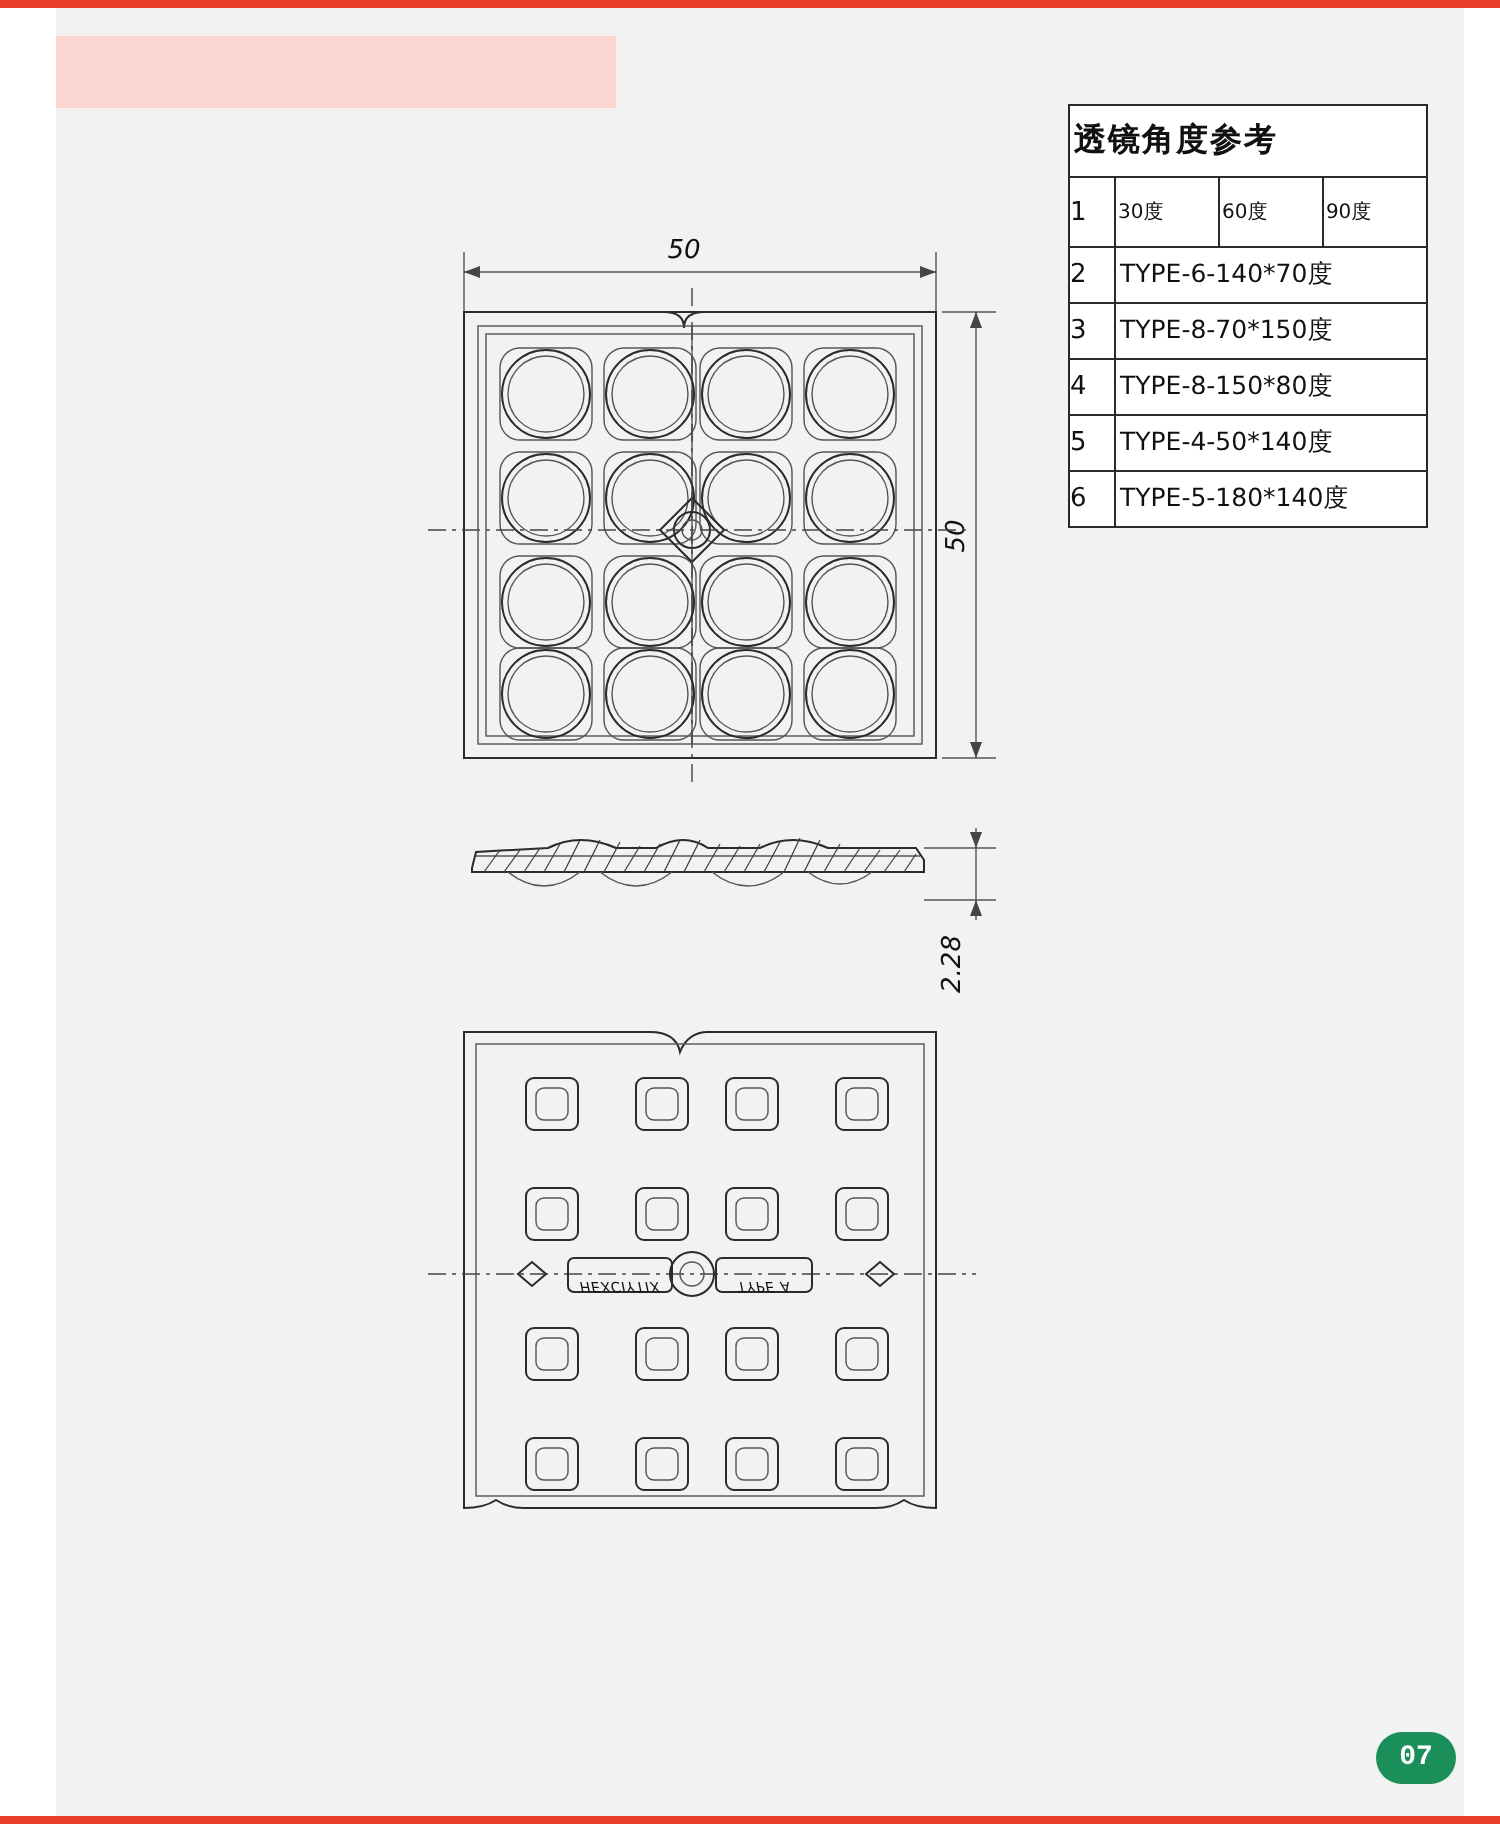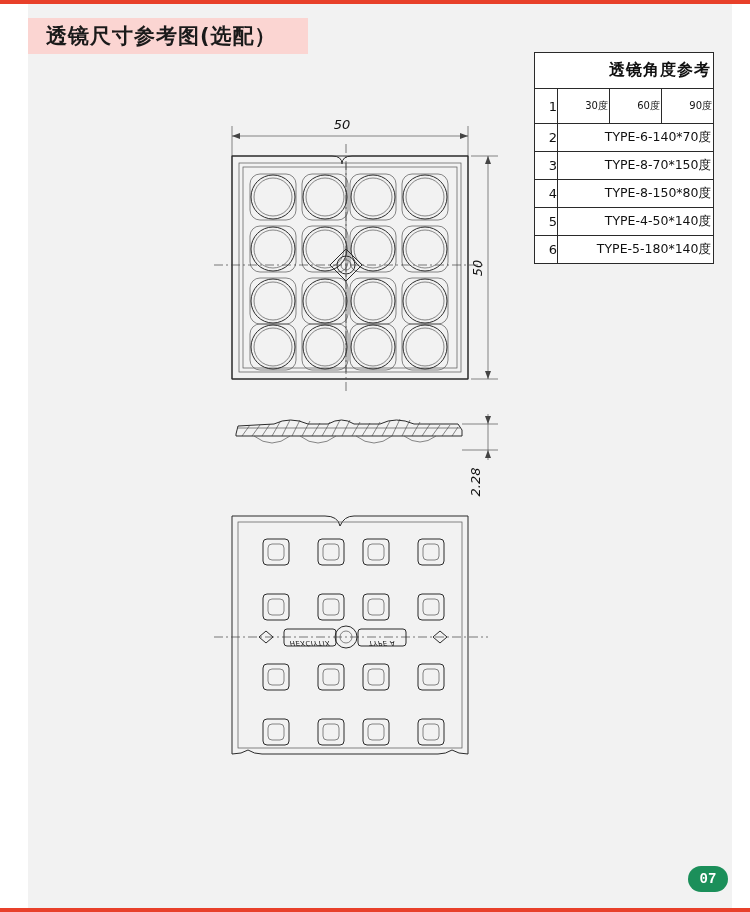--- a/index.html
+++ b/index.html
@@ -40,21 +40,21 @@
   
   .ref-table{
     position:absolute;right:36px;top:48px;
     width:180px;
     border-collapse:collapse;
     background:#ffffff;
     font-family:"DejaVu Sans", sans-serif;
   }
   .ref-table td,.ref-table th{
     border:1px solid #2a2a2a;
-    text-align:right;
+    text-align:left;
     color:#111;
   }
   .ref-head{
     font-size:16px;font-weight:bold;color:#1b2b8a;
     padding:7px 2px;
     letter-spacing:1px;
   }
   .ref-idx{
     width:22px;font-size:13px;padding:5px 0;
   }
@@ -93,21 +93,20 @@
   }
 </style>
 </head>
 <body>
 
 <div class="page">
   <div class="white-left"></div>
   <div class="white-right"></div>
 
   <div class="title-bar"></div>
-  <div class="title-text">透镜尺寸参考图(选配）</div>
 
   <table class="ref-table">
     <tbody>
         <tr>
       <th class="ref-head" colspan="4">透镜角度参考</th>
     </tr>
     <tr>
       <td class="ref-idx">1</td>
       <td class="ref-sub">30度</td>
       <td class="ref-sub">60度</td>

